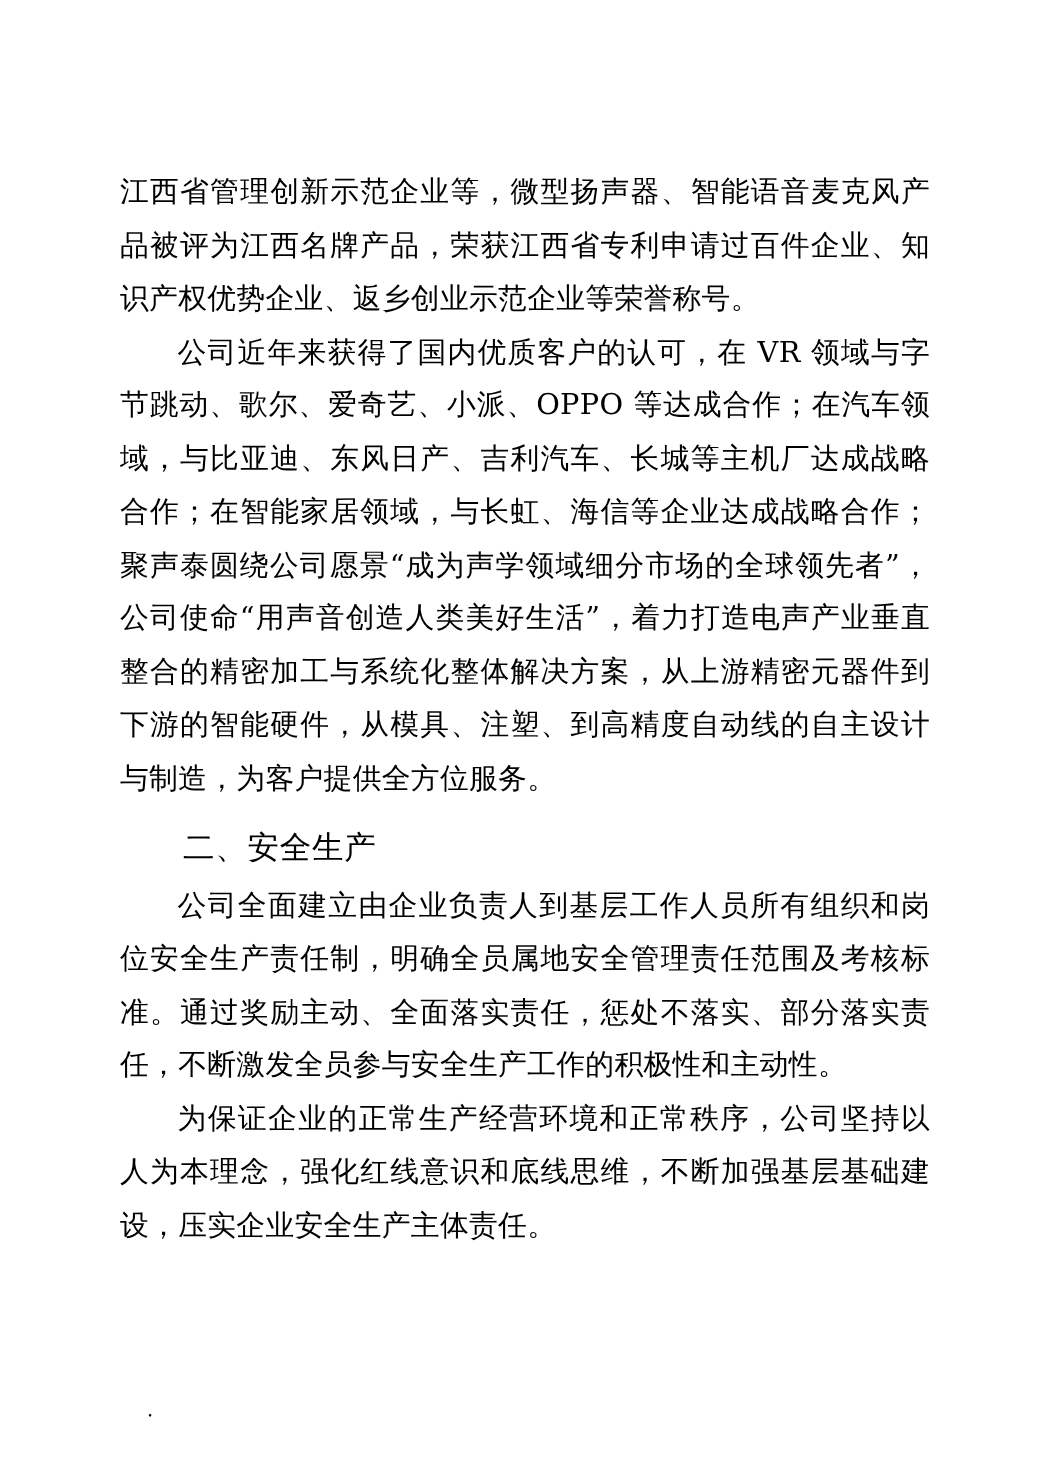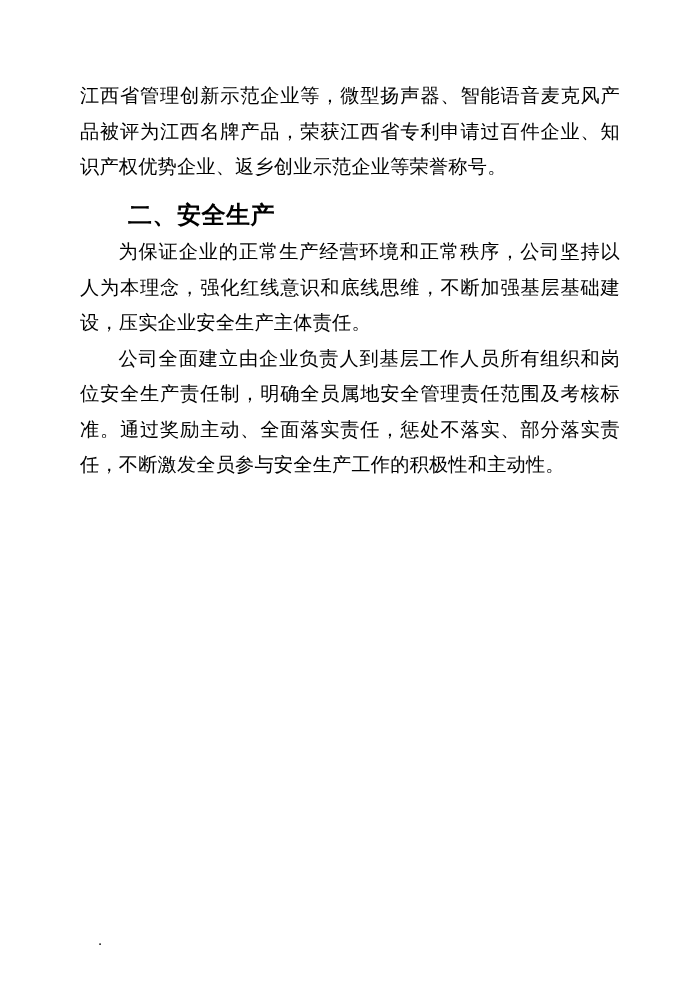--- a/index.html
+++ b/index.html
@@ -20,33 +20,34 @@
     height: 989px;
     box-sizing: border-box;
     padding: 78px 80px 0 80px;
   }
   .body-text {
     font-size: 19.2px;
     line-height: 35.5px;
     text-align: justify;
     text-justify: inter-ideograph;
     letter-spacing: 0.2px;
+    margin-top: 32px;
   }
   .para {
     margin: 0;
     text-indent: 0;
   }
   .para.indent {
     text-indent: 2em;
   }
   .heading {
     margin: 12px 0 2px 0;
-    font-size: 24px;
+    font-size: 21px;
     line-height: 35.5px;
-    font-weight: bold;
+    font-weight: normal;
     text-indent: 2em;
     letter-spacing: 0.5px;
   }
   .footer-mark {
     position: absolute;
     left: 98px;
     bottom: 38px;
     font-size: 13px;
     line-height: 13px;
     color: #000000;
@@ -54,25 +55,26 @@
 </style>
 </head>
 <body>
 
 <div class="page">
 
   <div class="body-text">
 
     <p class="para">江西省管理创新示范企业等，微型扬声器、智能语音麦克风产品被评为江西名牌产品，荣获江西省专利申请过百件企业、知识产权优势企业、返乡创业示范企业等荣誉称号。</p>
 
+    <p class="para indent">公司近年来获得了国内优质客户的认可，在 VR 领域与字节跳动、歌尔、爱奇艺、小派、OPPO 等达成合作；在汽车领域，与比亚迪、东风日产、吉利汽车、长城等主机厂达成战略合作；在智能家居领域，与长虹、海信等企业达成战略合作；聚声泰圆绕公司愿景“成为声学领域细分市场的全球领先者”，公司使命“用声音创造人类美好生活”，着力打造电声产业垂直整合的精密加工与系统化整体解决方案，从上游精密元器件到下游的智能硬件，从模具、注塑、到高精度自动线的自主设计与制造，为客户提供全方位服务。</p>
 
     <p class="heading">二、安全生产</p>
 
+    <p class="para indent">公司全面建立由企业负责人到基层工作人员所有组织和岗位安全生产责任制，明确全员属地安全管理责任范围及考核标准。通过奖励主动、全面落实责任，惩处不落实、部分落实责任，不断激发全员参与安全生产工作的积极性和主动性。</p>
+
     <p class="para indent">为保证企业的正常生产经营环境和正常秩序，公司坚持以人为本理念，强化红线意识和底线思维，不断加强基层基础建设，压实企业安全生产主体责任。</p>
-
-    <p class="para indent">公司全面建立由企业负责人到基层工作人员所有组织和岗位安全生产责任制，明确全员属地安全管理责任范围及考核标准。通过奖励主动、全面落实责任，惩处不落实、部分落实责任，不断激发全员参与安全生产工作的积极性和主动性。</p>
 
 
   </div>
 
   <div class="footer-mark">·</div>
 
 </div>
 
 </body></html>

